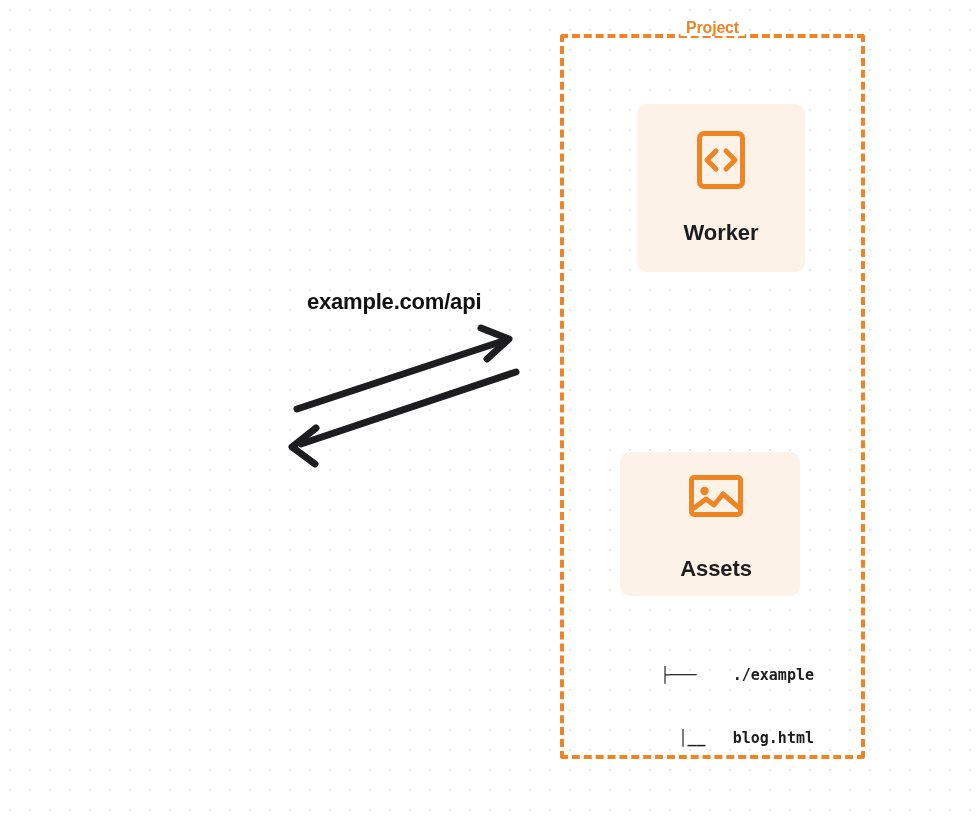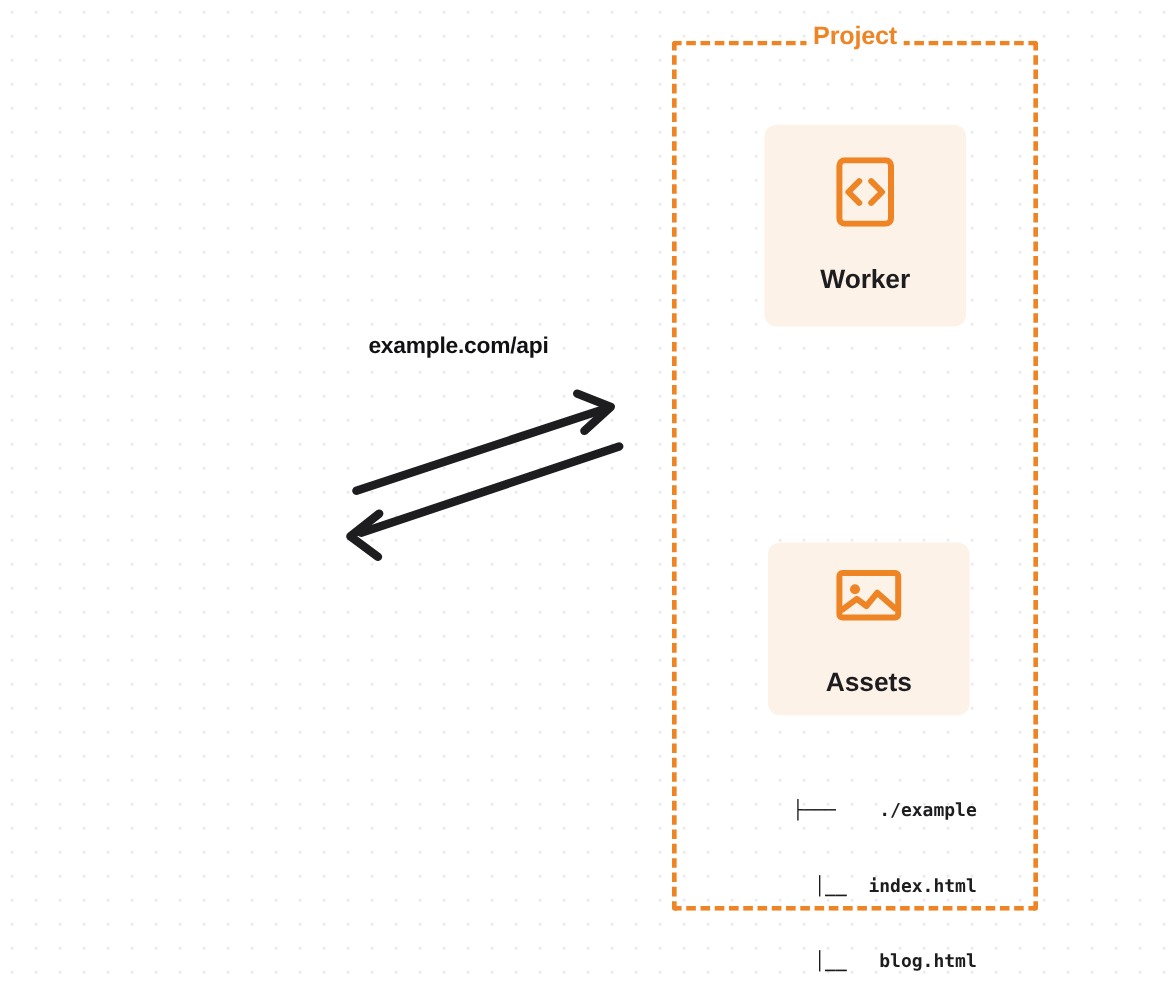--- a/index.html
+++ b/index.html
@@ -51,22 +51,22 @@
     left: 0;
     top: 0;
     width: 980px;
     height: 818px;
     pointer-events: none;
   }
 
   #request-label {
     position: absolute;
     left: 307px;
-    top: 278px;
-    font-size: 19px;
+    top: 289px;
+    font-size: 22px;
     font-weight: bold;
     color: #111113;
     letter-spacing: -0.2px;
     white-space: nowrap;
   }
 
   
   #project-container {
     position: absolute;
     left: 560px;
@@ -77,21 +77,21 @@
     border-radius: 3px;
     box-sizing: border-box;
   }
   #project-label {
     position: absolute;
     left: 50%;
     top: -18px;
     transform: translateX(-50%);
     background-color: #ffffff;
     padding: 0 6px;
-    font-size: 21px;
+    font-size: 16px;
     font-weight: bold;
     color: #ee8424;
     letter-spacing: -0.2px;
     white-space: nowrap;
     line-height: 1;
   }
 
   
   .service-card {
     position: absolute;
@@ -103,24 +103,25 @@
     justify-content: center;
     gap: 12px;
   }
   #worker-card {
     left: 73px;
     top: 66px;
     width: 168px;
     height: 168px;
   }
   #assets-card {
-    left: 76px;
+    left: 56px;
     top: 414px;
     width: 168px;
     height: 144px;
+    padding-left: 12px;
   }
   .service-card .card-icon {
     width: 58px;
     height: 58px;
     display: block;
     margin-bottom: 19px;
   }
   .service-card .card-title {
     font-size: 22px;
     font-weight: bold;
@@ -185,19 +186,18 @@
       <svg class="card-icon" viewBox="0 0 58 58" xmlns="http://www.w3.org/2000/svg">
         <rect x="4.5" y="10.5" width="49" height="37" rx="2.5" ry="2.5" fill="none" stroke="#ee8424" stroke-width="5"></rect>
         <circle cx="17.5" cy="24" r="4.2" fill="#ee8424"></circle>
         <polyline points="7,41 19,32 27,38 36,27 51,40" fill="none" stroke="#ee8424" stroke-width="5" stroke-linecap="round" stroke-linejoin="round"></polyline>
       </svg>
       <span class="card-title">Assets</span>
     </div>
 
     <div id="file-tree">
       <span class="tree-line">├───    ./example</span>
-      <span class="tree-line">   │__  index.html</span>
       <span class="tree-line">   │__   blog.html</span>
       
     </div>
 
   </div>
 </div>
 
 </body></html>

